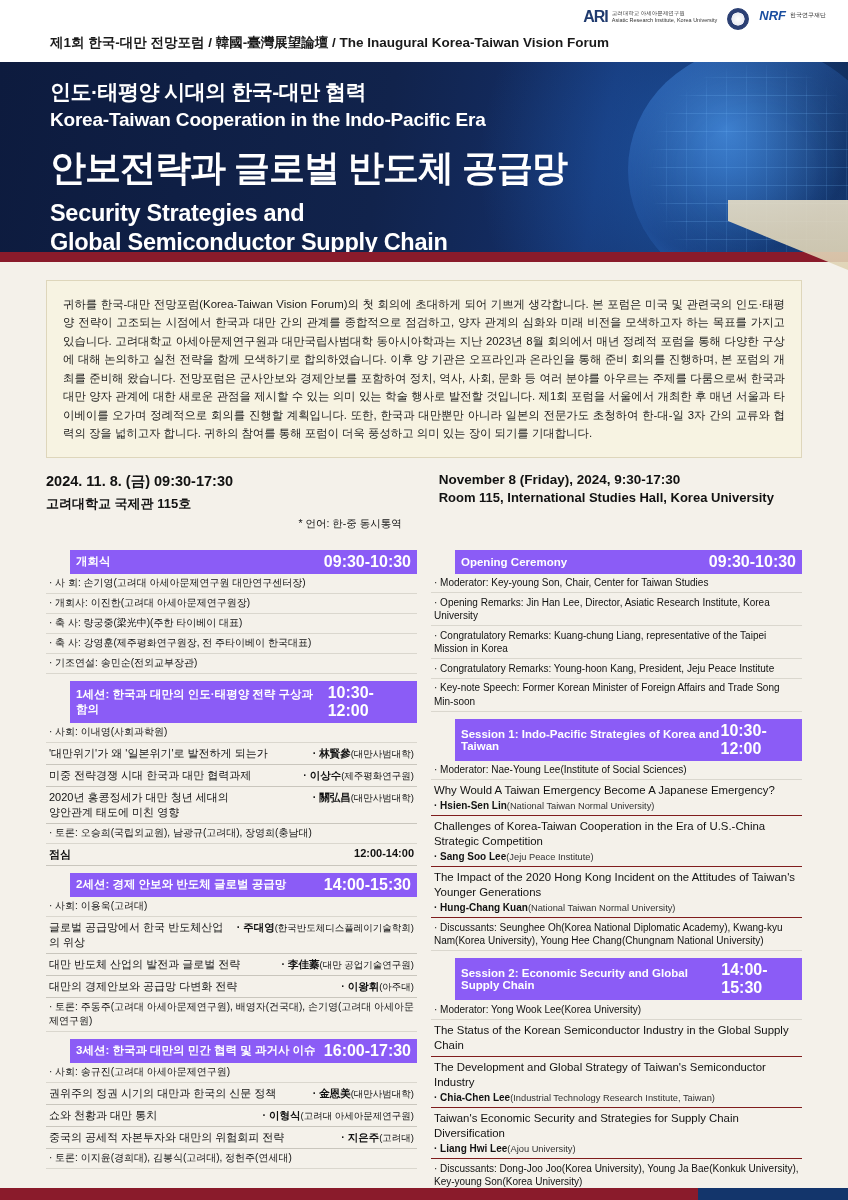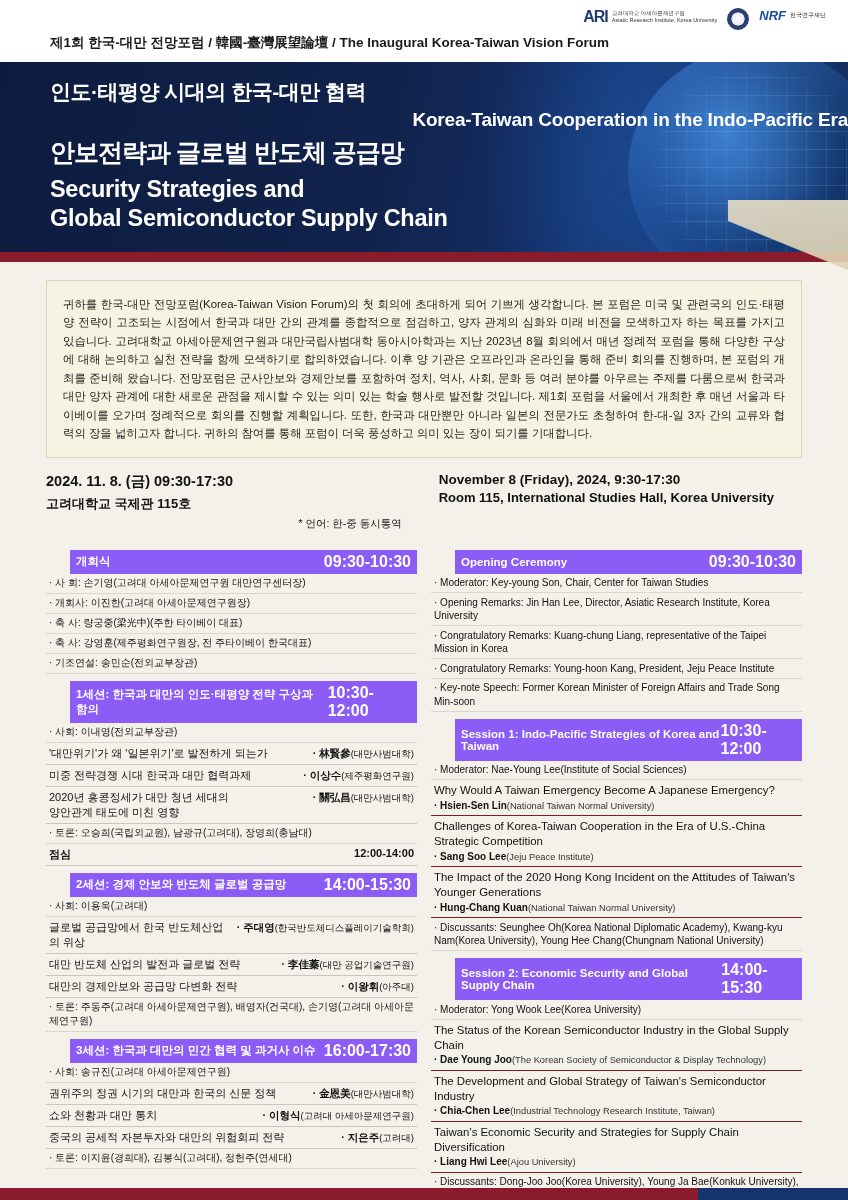--- a/index.html
+++ b/index.html
@@ -64,22 +64,22 @@
     content:""; position:absolute; inset:18px;
     border-radius:50%;
     background:
       repeating-linear-gradient(0deg, rgba(120,190,255,.20) 0 1px, transparent 1px 18px),
       repeating-linear-gradient(90deg, rgba(120,190,255,.14) 0 1px, transparent 1px 20px);
     -webkit-mask-image: radial-gradient(circle, #000 58%, transparent 72%);
             mask-image: radial-gradient(circle, #000 58%, transparent 72%);
   }
   .hero-inner { position:relative; padding: 16px 0 0 50px; }
   .h-kr1 { font-size:21px; font-weight:bold; letter-spacing:-0.5px; }
-  .h-en1 { font-size:19px; font-weight:bold; margin-top:3px; letter-spacing:-0.2px;text-align:right;}
-  .h-kr2 { font-size:25px; font-weight:bold; margin-top:5px; letter-spacing:-1px;}
+  .h-en1 { font-size:19px; font-weight:bold; margin-top:3px; letter-spacing:-0.2px;}
+  .h-kr2 { font-size:36px; font-weight:bold; margin-top:13px; letter-spacing:-1px;}
   .h-en2 { font-size:23.5px; font-weight:bold; margin-top:6px; line-height:1.22; letter-spacing:-0.3px;}
   .hero-bottom {
     position:absolute; bottom:0; left:0; right:0; height:10px;
     background:#8a1b2b;
   }
   .ribbon {
     position:absolute; right:0; top:200px; width:120px; height:70px;
     background: linear-gradient(180deg,#e9dfc6,#ded2b2);
     clip-path: polygon(0 0, 100% 0, 100% 100%, 0 30%);
     opacity:.9;
@@ -211,21 +211,21 @@
         </div>
         <div class="note">· 사  회: 손기영(고려대 아세아문제연구원 대만연구센터장)</div>
         <div class="note">· 개회사: 이진한(고려대 아세아문제연구원장)</div>
         <div class="note">· 축  사: 량궁중(梁光中)(주한 타이베이 대표)</div>
         <div class="note">· 축  사: 강영훈(제주평화연구원장, 전 주타이베이 한국대표)</div>
         <div class="note">· 기조연설: 송민순(전외교부장관)</div>
         <div class="sec-bar">
           <div>1세션: 한국과 대만의 인도·태평양 전략 구상과 함의</div>
           <div class="time">10:30-12:00</div>
         </div>
-        <div class="note">· 사회: 이내영(전외교부장관)</div>
+        <div class="note">· 사회: 이내영(사회과학원)</div>
         <div class="row">
           <div class="ttl">'대만위기'가 왜 '일본위기'로 발전하게 되는가</div>
           <div class="who"><span>· 林賢參</span><span class="org">(대만사범대학)</span></div>
         </div>
         <div class="row">
           <div class="ttl">미중 전략경쟁 시대 한국과 대만 협력과제</div>
           <div class="who"><span>· 이상수</span><span class="org">(제주평화연구원)</span></div>
         </div>
         <div class="row">
           <div class="ttl">2020년 홍콩정세가 대만 청년 세대의<br>양안관계 태도에 미친 영향</div>
@@ -301,21 +301,20 @@
           <div class="e-sub"><span style="font-weight: bold;">· Hung-Chang Kuan</span><span class="org">(National Taiwan Normal University)</span></div>
         </div>
         <div class="e-note">· Discussants: Seunghee Oh(Korea National Diplomatic Academy), Kwang-kyu Nam(Korea University), Young Hee Chang(Chungnam National University)</div>
         <div class="sec-bar">
           <div>Session 2: Economic Security and Global Supply Chain</div>
           <div class="time">14:00-15:30</div>
         </div>
         <div class="e-note">· Moderator: Yong Wook Lee(Korea University)</div>
         <div class="e-row">
           <div class="e-title">The Status of the Korean Semiconductor Industry in the Global Supply Chain</div>
-          <div class="e-sub"><span style="font-weight: bold;">· Dae Young Joo</span><span class="org">(The Korean Society of Semiconductor &amp; Display Technology)</span></div>
         </div>
         <div class="e-row">
           <div class="e-title">The Development and Global Strategy of Taiwan's Semiconductor Industry</div>
           <div class="e-sub"><span style="font-weight: bold;">· Chia-Chen Lee</span><span class="org">(Industrial Technology Research Institute, Taiwan)</span></div>
         </div>
         <div class="e-row">
           <div class="e-title">Taiwan's Economic Security and Strategies for Supply Chain Diversification</div>
           <div class="e-sub"><span style="font-weight: bold;">· Liang Hwi Lee</span><span class="org">(Ajou University)</span></div>
         </div>
         <div class="e-note">· Discussants: Dong-Joo Joo(Korea University), Young Ja Bae(Konkuk University), Key-young Son(Korea University)</div>

